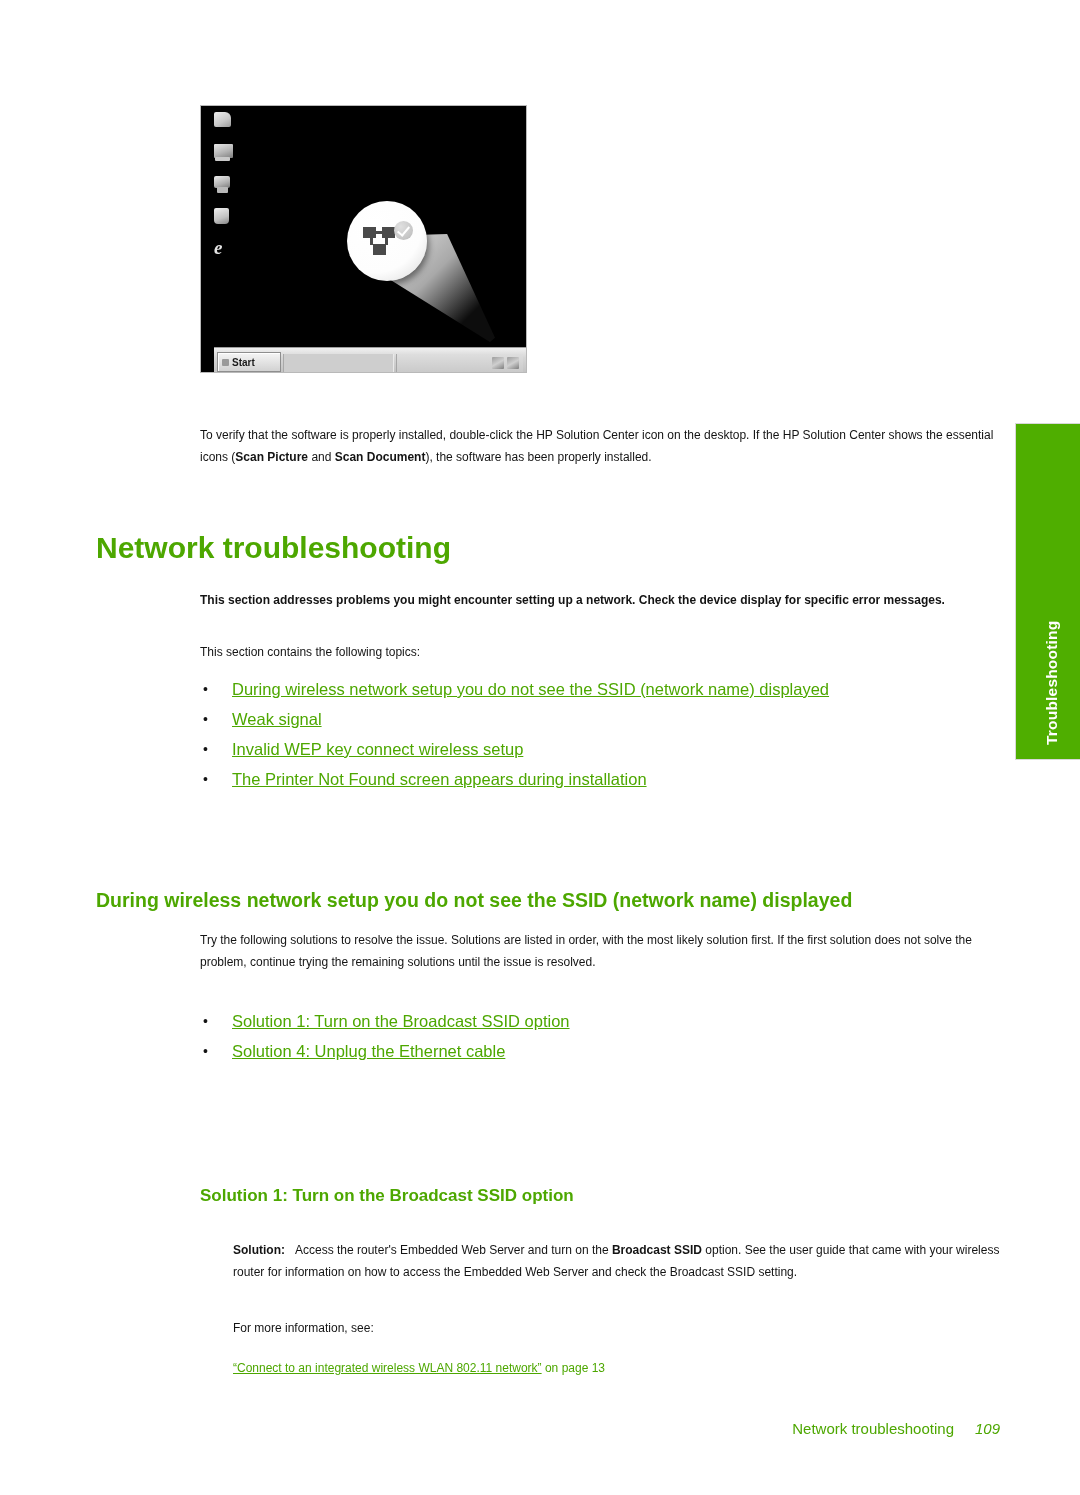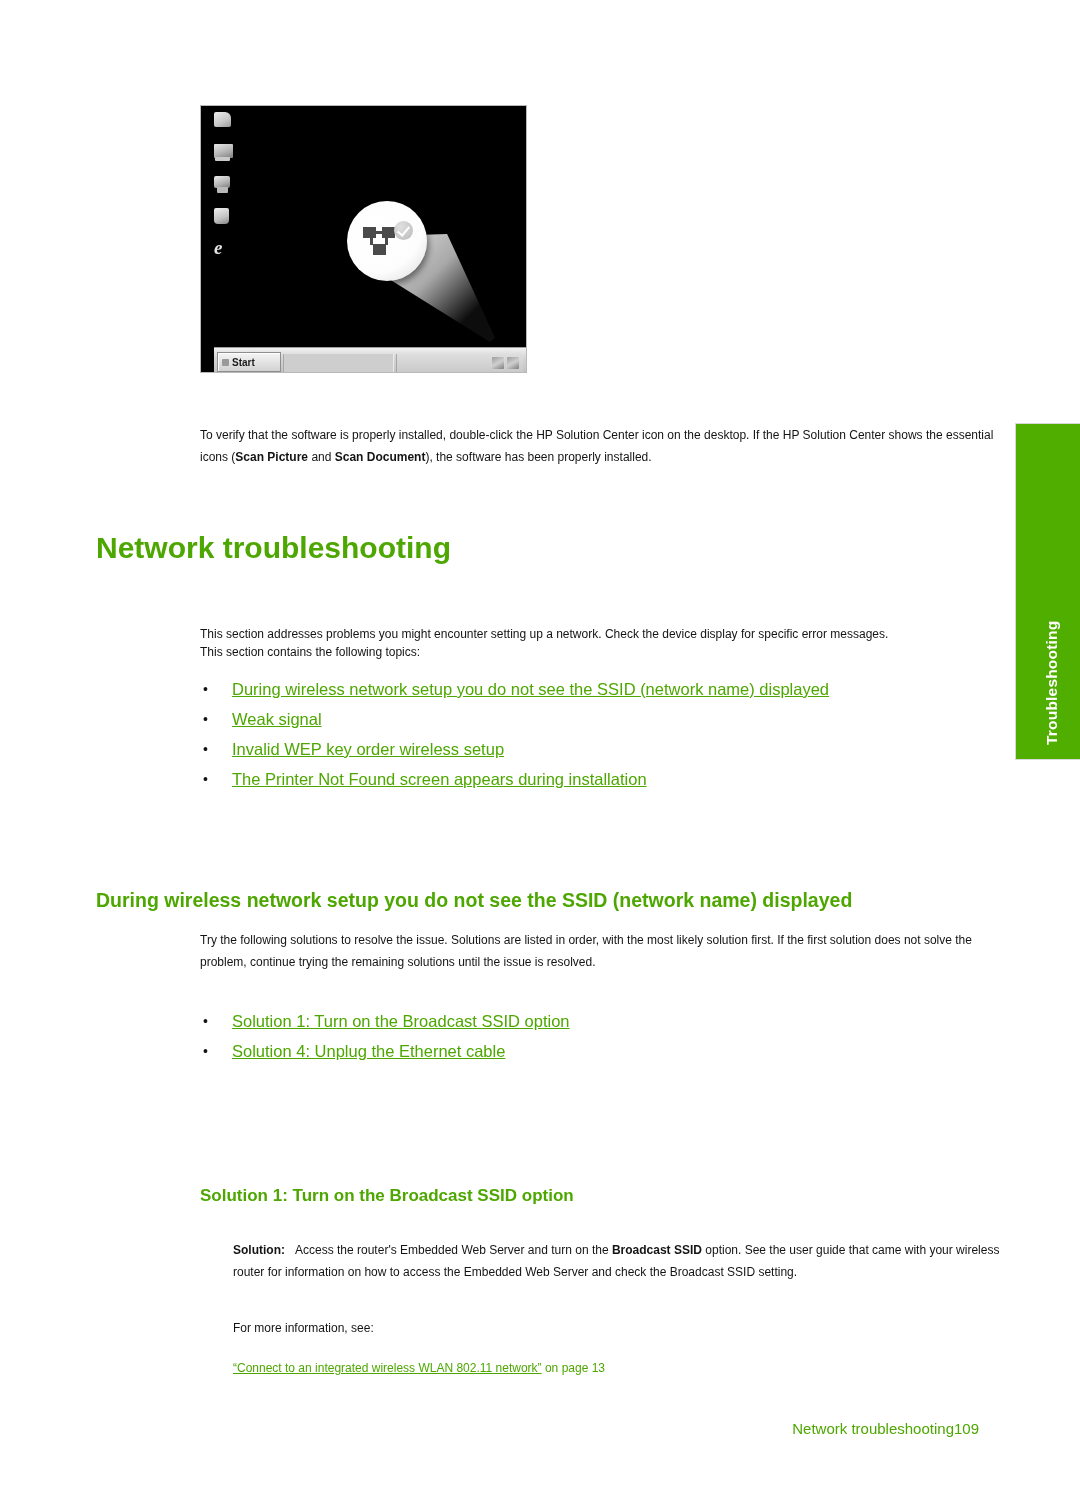--- a/index.html
+++ b/index.html
@@ -317,21 +317,22 @@
     left: 200px;
     right: 80px;
     top: 1420px;
     text-align: right;
     color: #4da700;
     font-size: 15px;
   }
   .footer .pg {
     display: inline-block;
     min-width: 46px;
-    text-align: left;
+    text-align: right;
+    font-style: italic;
   }
 </style>
 </head>
 <body>
 
 <div class="side-tab">
   <span class="side-tab-label">Troubleshooting</span>
 </div>
 
 <div class="figure">
@@ -384,27 +385,27 @@
     </div>
   </div>
 </div>
 
 <div class="body-text" style="top:424px;">
   <span>To verify that the software is properly installed, double-click the HP Solution Center icon on the desktop. If the HP Solution Center shows the essential icons (</span><b>Scan Picture</b><span> and </span><b>Scan Document</b><span>), the software has been properly installed.</span>
 </div>
 
 <div class="h1" style="top:531px;">Network troubleshooting</div>
 
-<div class="body-text" style="top:623px;">This section addresses problems you might encounter setting up a network. Check the device display for specific error messages.</div>
+<div class="body-text" style="top:589px;font-weight:bold;">This section addresses problems you might encounter setting up a network. Check the device display for specific error messages.</div>
 <div class="body-text" style="top:641px;">This section contains the following topics:</div>
 
 <ul class="topics" style="top:676px;">
   <li><a class="link" href="#">During wireless network setup you do not see the SSID (network name) displayed</a></li>
   <li><a class="link" href="#">Weak signal</a></li>
-  <li><a class="link" href="#">Invalid WEP key order wireless setup</a></li>
+  <li><a class="link" href="#">Invalid WEP key connect wireless setup</a></li>
   <li><a class="link" href="#">The Printer Not Found screen appears during installation</a></li>
 </ul>
 
 <div class="h2" style="top:887px;">During wireless network setup you do not see the SSID (network name) displayed</div>
 
 <div class="body-text" style="top:929px;">Try the following solutions to resolve the issue. Solutions are listed in order, with the most likely solution first. If the first solution does not solve the problem, continue trying the remaining solutions until the issue is resolved.</div>
 
 <ul class="topics" style="top:1008px;">
   <li><a class="link" href="#">Solution 1: Turn on the Broadcast SSID option</a></li>
   <li><a class="link" href="#">Solution 4: Unplug the Ethernet cable</a></li>

